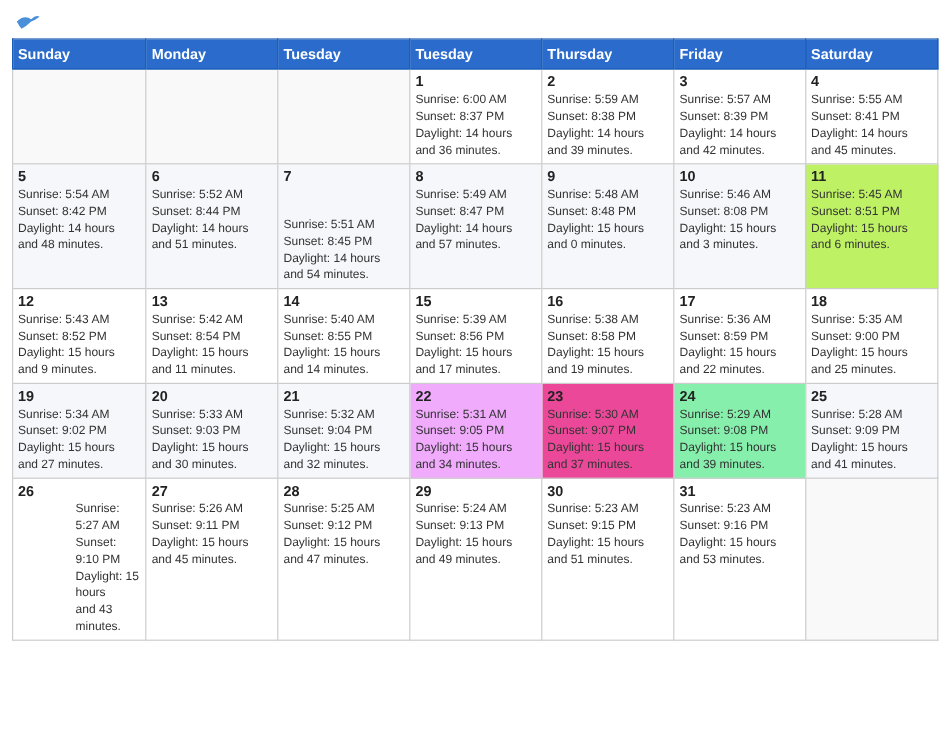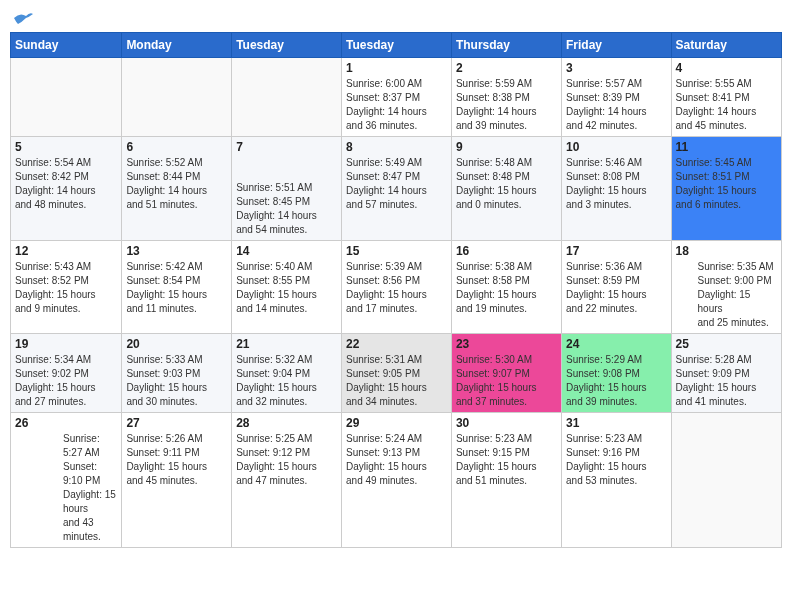--- a/index.html
+++ b/index.html
@@ -179,21 +179,21 @@
 Daylight: 15 hours
 and 0 minutes.</div>
         </td>
         <td style="background: rgb(245, 247, 250);">
           <div class="day-number">10</div>
           <div class="day-info" style="white-space: pre-line;">Sunrise: 5:46 AM
 Sunset: 8:08 PM
 Daylight: 15 hours
 and 3 minutes.</div>
         </td>
-        <td style="background: #3b82f6;">
+        <td style="background: #bef264;">
           <div class="day-number">11</div>
           <div class="day-info" style="white-space: pre-line;">Sunrise: 5:45 AM
 Sunset: 8:51 PM
 Daylight: 15 hours
 and 6 minutes.</div>
         </td>
       </tr>
       <tr>
         <td>
           <div class="day-number">12</div>
@@ -232,21 +232,21 @@
         </td>
         <td>
           <div class="day-number">17</div>
           <div class="day-info" style="white-space: pre-line;">Sunrise: 5:36 AM
 Sunset: 8:59 PM
 Daylight: 15 hours
 and 22 minutes.</div>
         </td>
         <td>
           <div class="day-number">18</div>
-          <div class="day-info" style="white-space: pre-line; margin-left: 22px;">Sunrise: 5:35 AM
+          <div class="day-info" style="white-space: pre-line;">Sunrise: 5:35 AM
 Sunset: 9:00 PM
 Daylight: 15 hours
 and 25 minutes.</div>
         </td>
       </tr>
       <tr>
         <td style="background: rgb(245, 247, 250);">
           <div class="day-number">19</div>
           <div class="day-info" style="white-space: pre-line;">Sunrise: 5:34 AM
 Sunset: 9:02 PM
@@ -260,21 +260,21 @@
 Daylight: 15 hours
 and 30 minutes.</div>
         </td>
         <td style="background: rgb(245, 247, 250);">
           <div class="day-number">21</div>
           <div class="day-info" style="white-space: pre-line;">Sunrise: 5:32 AM
 Sunset: 9:04 PM
 Daylight: 15 hours
 and 32 minutes.</div>
         </td>
-        <td style="background: #e5e5e5;">
+        <td style="background: #f0abfc;">
           <div class="day-number">22</div>
           <div class="day-info" style="white-space: pre-line;">Sunrise: 5:31 AM
 Sunset: 9:05 PM
 Daylight: 15 hours
 and 34 minutes.</div>
         </td>
         <td style="background: #ec4899;">
           <div class="day-number">23</div>
           <div class="day-info" style="white-space: pre-line;">Sunrise: 5:30 AM
 Sunset: 9:07 PM

